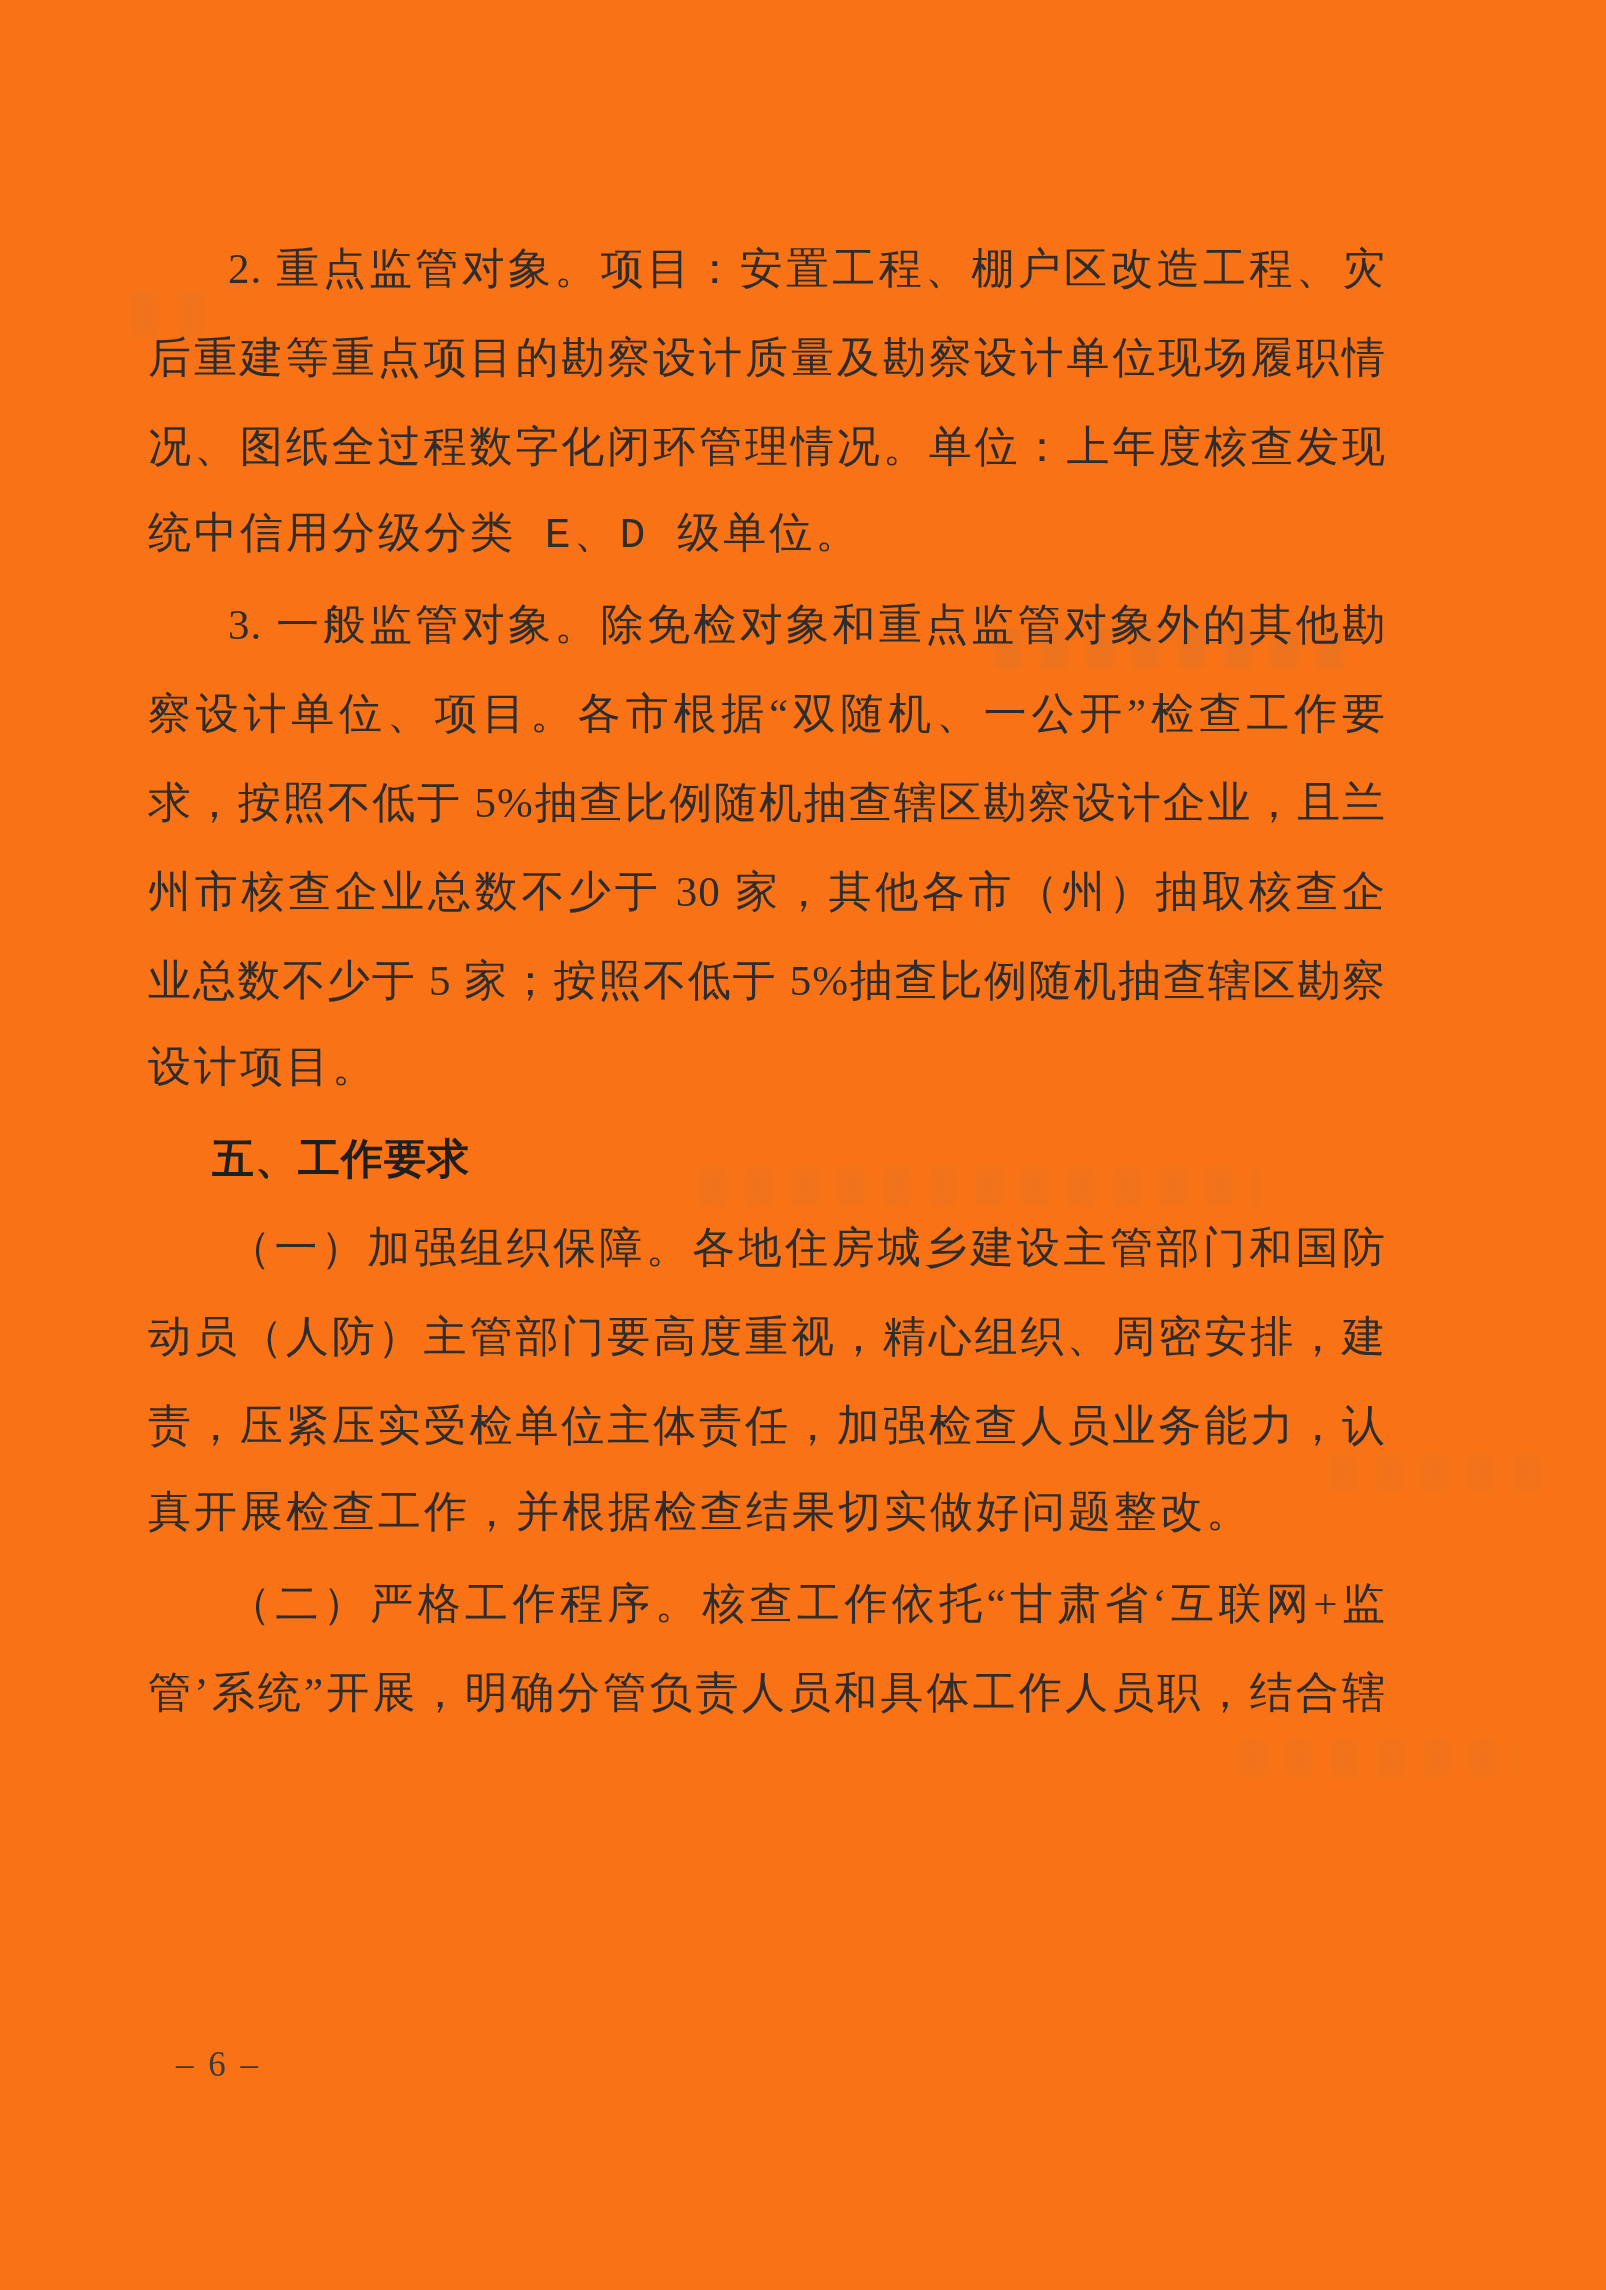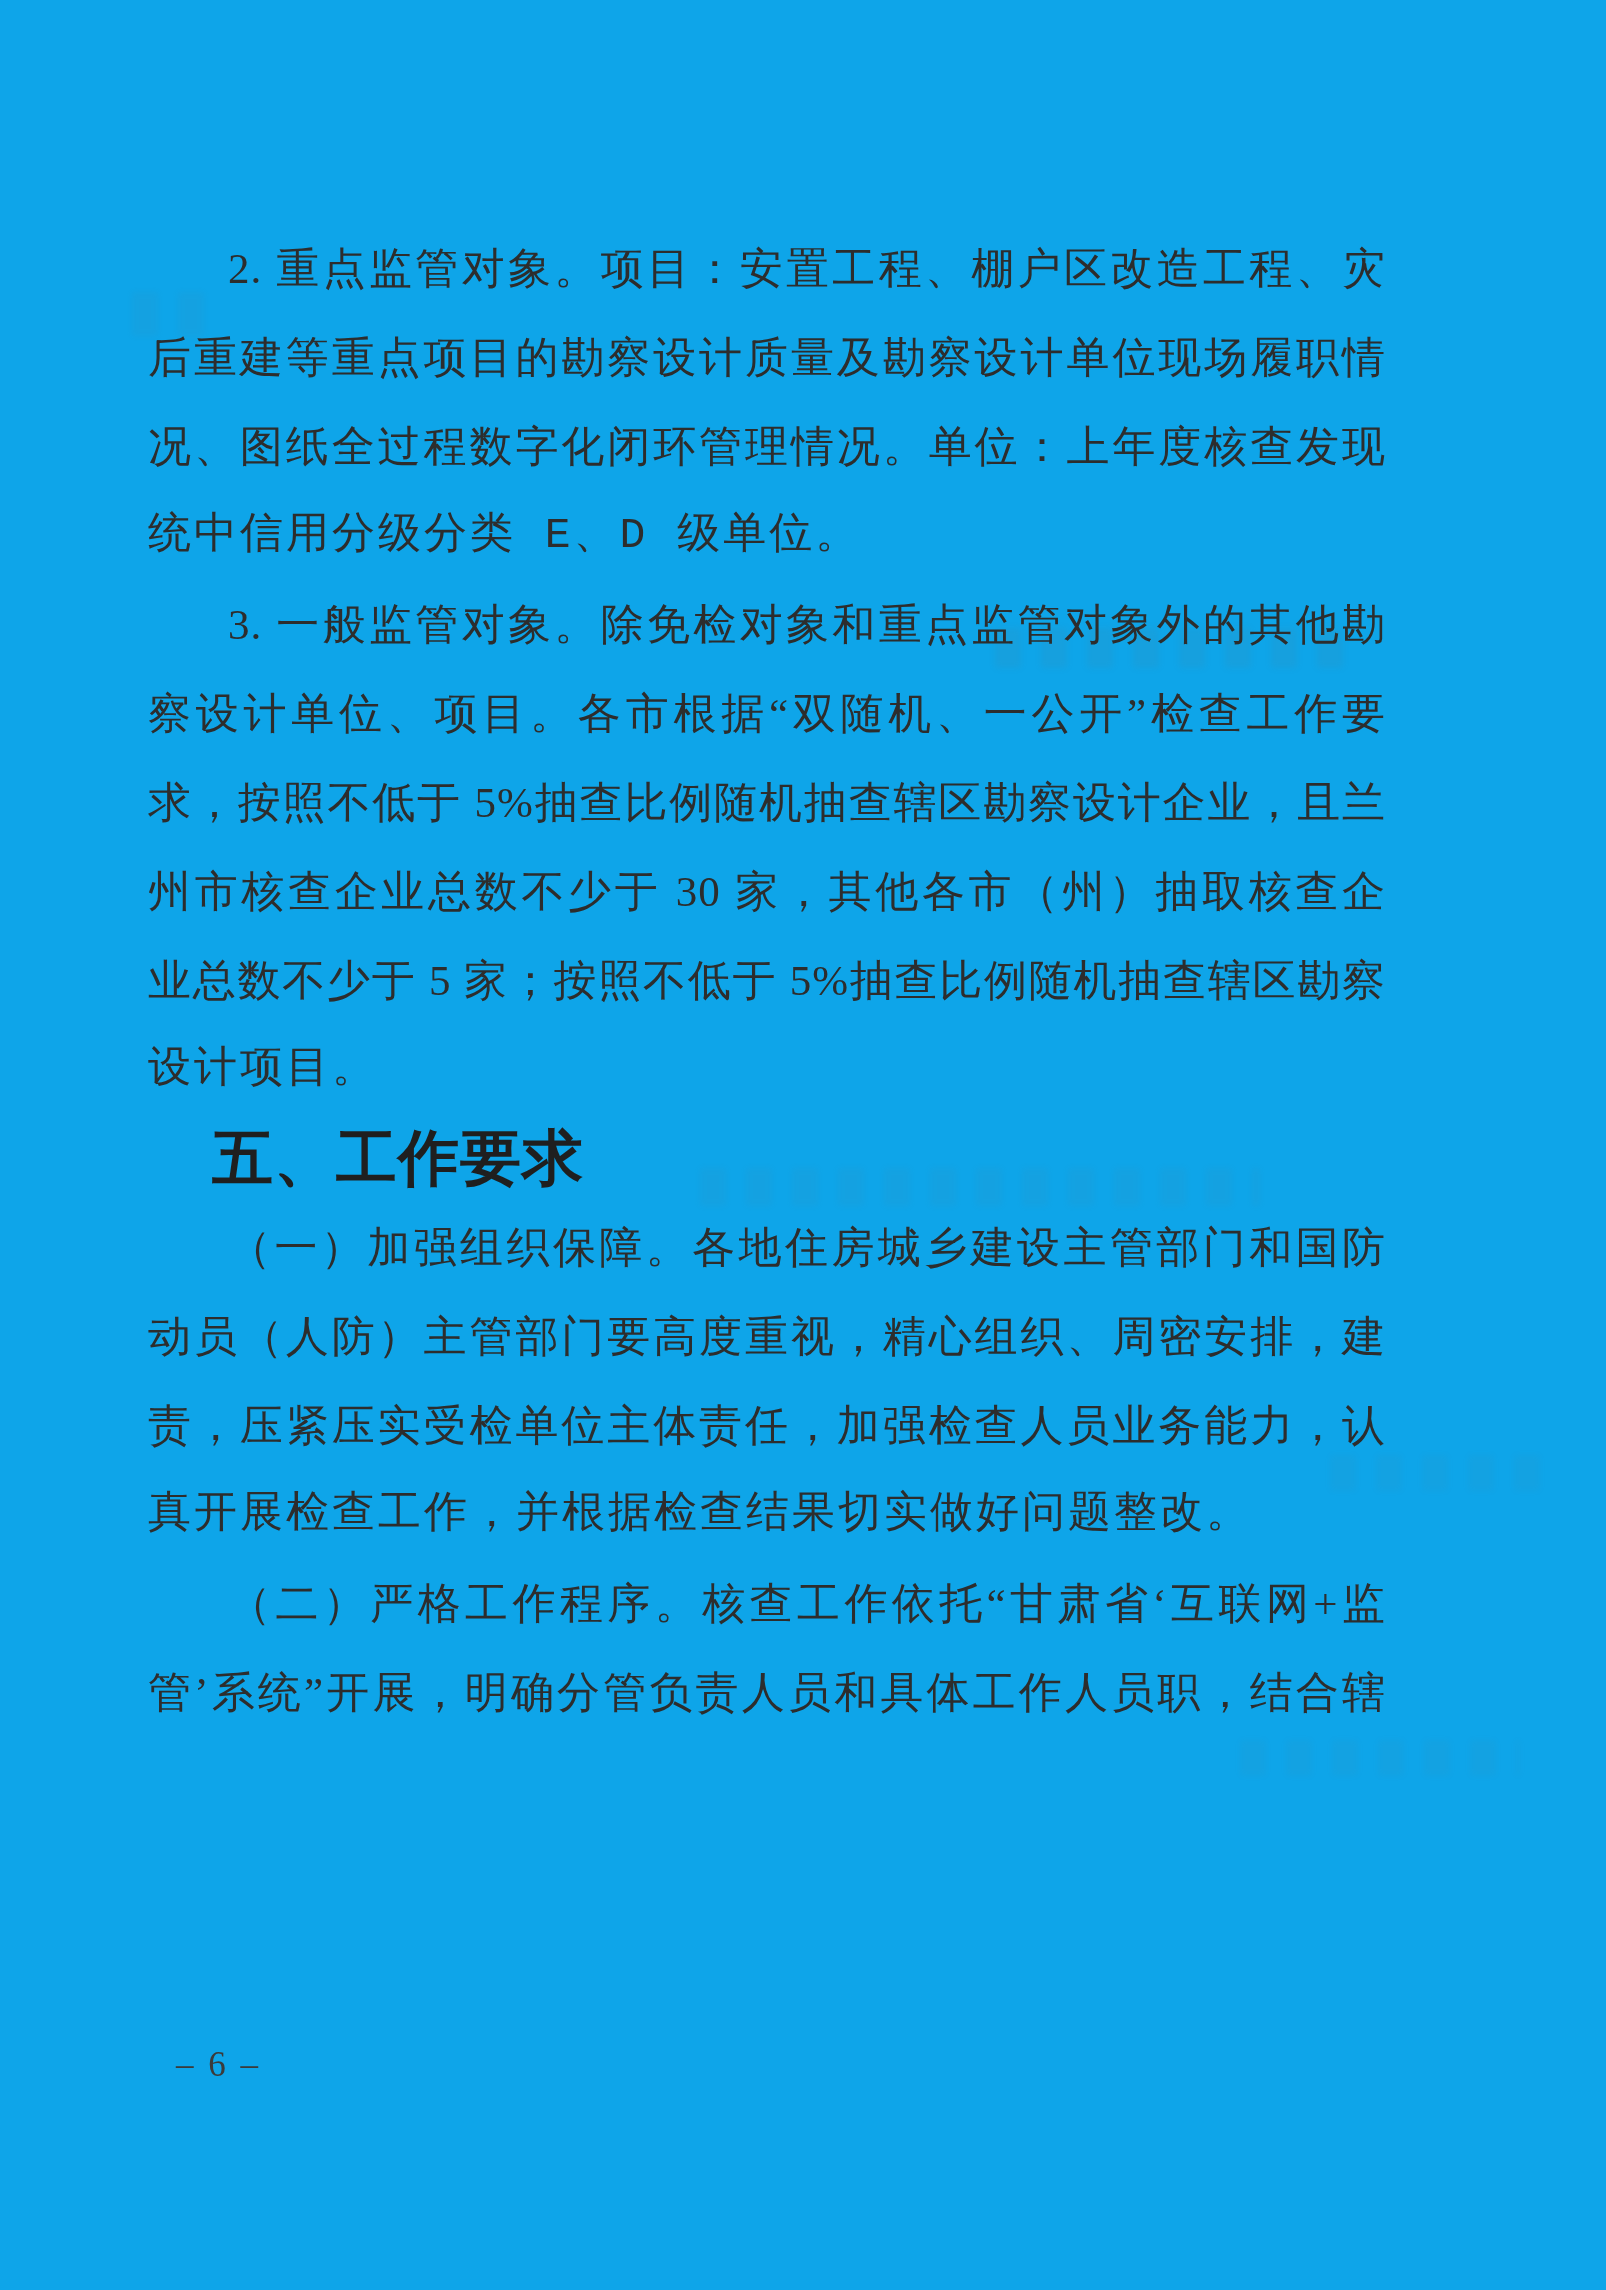--- a/index.html
+++ b/index.html
@@ -5,21 +5,21 @@
   html, body {
     margin: 0;
     padding: 0;
     background: #e8e8e8;
   }
   .page {
     position: relative;
     width: 1606px;
     height: 2290px;
     margin: 0 auto;
-    background: #0ea5e9;
+    background: #f97316;
     overflow: hidden;
     font-family: "Liberation Serif", "DejaVu Serif", serif;
   }
   
   .doc {
     position: absolute;
     left: 148px;
     top: 224px;
     width: 1238px;
     color: #2d2d2d;
@@ -37,21 +37,21 @@
     text-align: center;
     text-align-last: left;
     letter-spacing: 3px;
     font-family: Liberation Mono, monospace;
   }
   .heading {
     height: 89px;
     line-height: 89px;
     font-family: "Liberation Sans", "DejaVu Sans", sans-serif;
     font-weight: 700;
-    font-size: 61px;
+    font-size: 42px;
     color: #1f1f1f;
     text-indent: 64px;
     letter-spacing: 1px;
   }
   .pagenum {
     position: absolute;
     left: 176px;
     top: 2040px;
     height: 50px;
     line-height: 50px;

